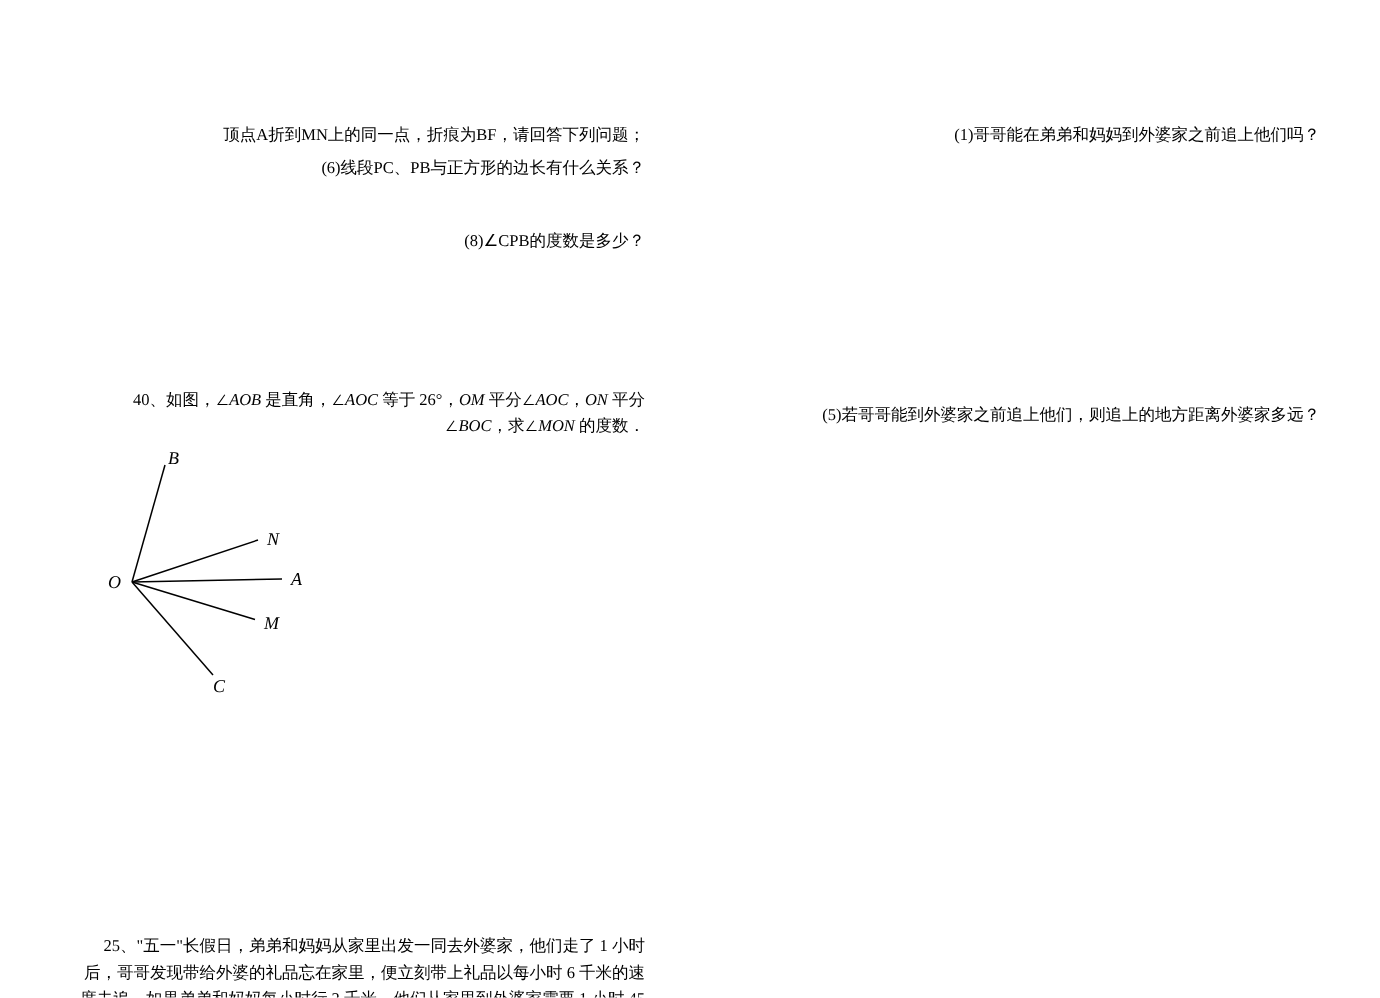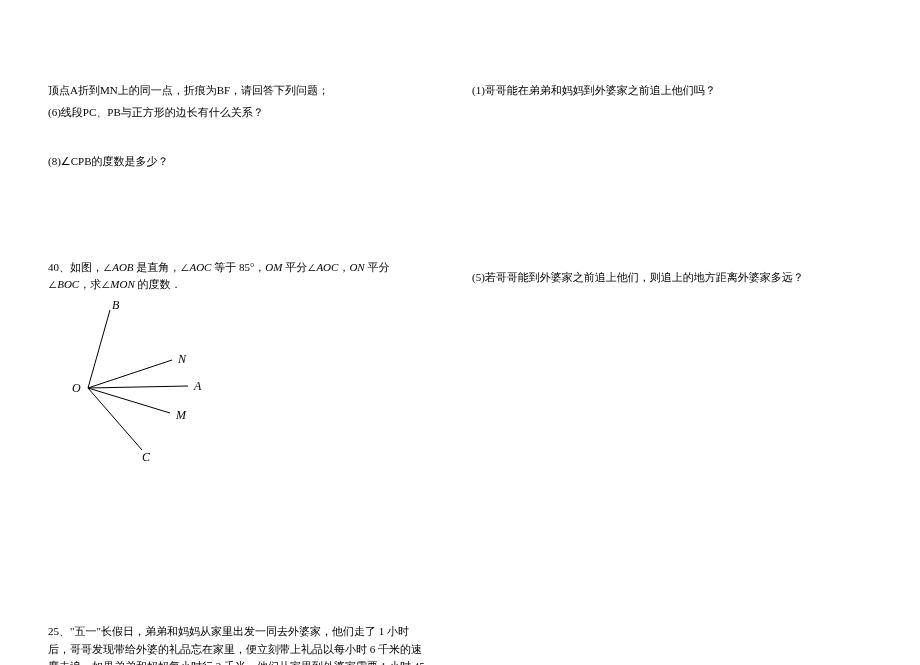--- a/index.html
+++ b/index.html
@@ -28,20 +28,21 @@
       position: relative;
     }
     .column-right {
       padding-left: 12px;
       padding-right: 40px;
       font-family: Liberation Serif, serif;
     }
     .text-line {
       line-height: 1.6;
       margin-bottom: 4px;
+      text-align: right;
     }
     .gap-med {
       height: 28px;
     }
     .gap-large {
       height: 56px;
     }
     .gap-xlarge {
       height: 150px;
     }
@@ -76,21 +77,21 @@
 
 <div class="page">
   <div class="column">
     <div class="text-line">顶点A折到MN上的同一点，折痕为BF，请回答下列问题；</div>
     <div class="text-line">(6)线段PC、PB与正方形的边长有什么关系？</div>
     <div class="gap-med"></div>
     <div class="text-line">(8)∠CPB的度数是多少？</div>
     <div class="gap-med"></div>
     <div class="gap-large"></div>
     <div class="text-line">
-      <span>40、如图，∠</span><span class="italic">AOB</span><span> 是直角，∠</span><span class="italic">AOC</span><span> 等于 85°，</span><span class="italic">OM</span><span> 平分∠</span><span class="italic">AOC</span><span>，</span><span class="italic">ON</span><span> 平分∠</span><span class="italic">BOC</span><span>，求∠</span><span class="italic">MON</span><span> 的度数．</span>
+      <span>40、如图，∠</span><span class="italic">AOB</span><span> 是直角，∠</span><span class="italic">AOC</span><span> 等于 26°，</span><span class="italic">OM</span><span> 平分∠</span><span class="italic">AOC</span><span>，</span><span class="italic">ON</span><span> 平分∠</span><span class="italic">BOC</span><span>，求∠</span><span class="italic">MON</span><span> 的度数．</span>
     </div>
 
     <div class="diagram">
       <svg width="180" height="175" viewBox="0 0 180 175">
         <line x1="28" y1="90" x2="50" y2="12" stroke="#000" stroke-width="1"></line>
         <line x1="28" y1="90" x2="112" y2="62" stroke="#000" stroke-width="1"></line>
         <line x1="28" y1="90" x2="128" y2="88" stroke="#000" stroke-width="1"></line>
         <line x1="28" y1="90" x2="110" y2="115" stroke="#000" stroke-width="1"></line>
         <line x1="28" y1="90" x2="82" y2="152" stroke="#000" stroke-width="1"></line>
       </svg>

